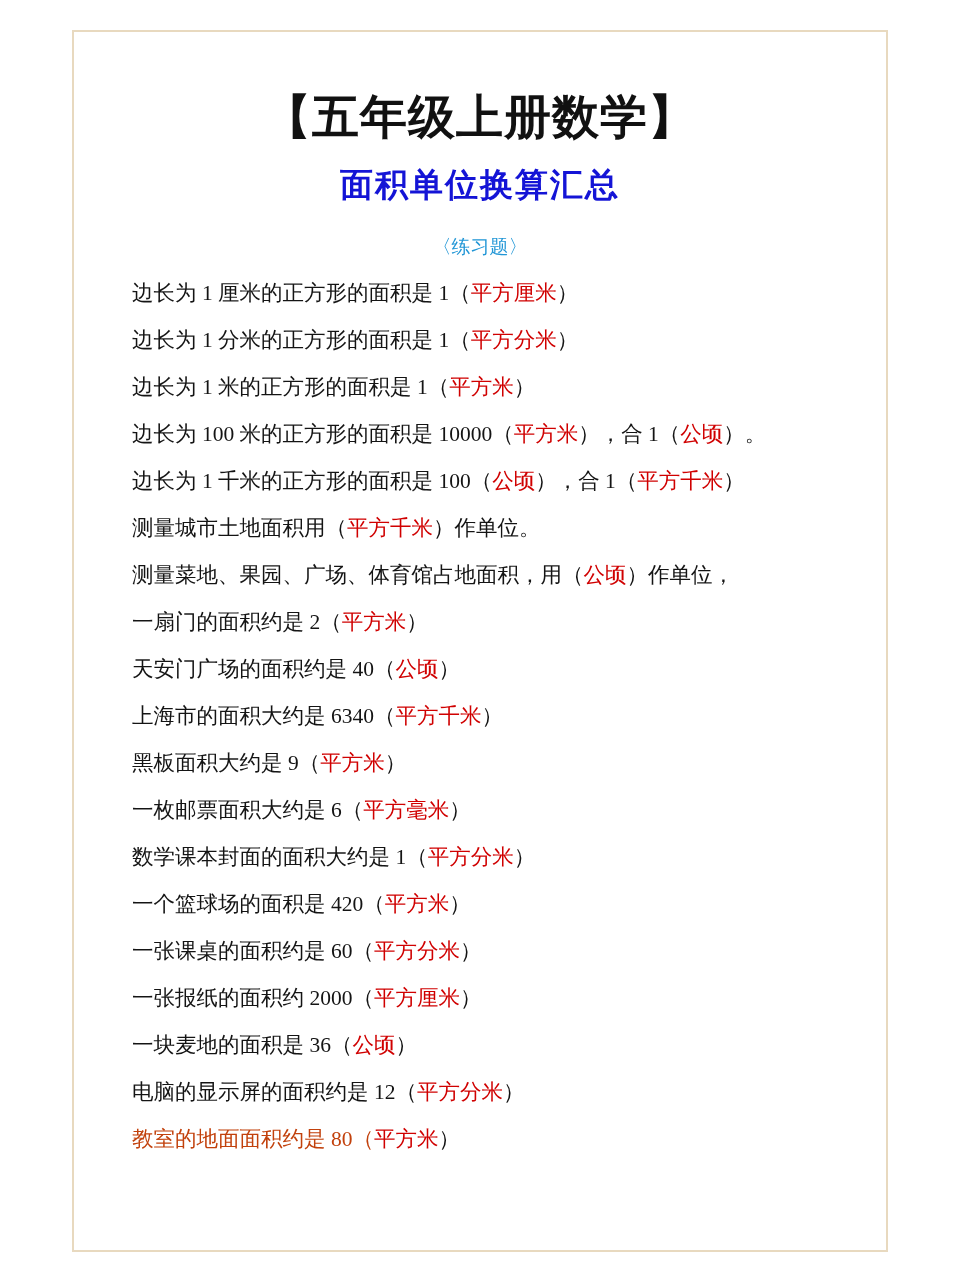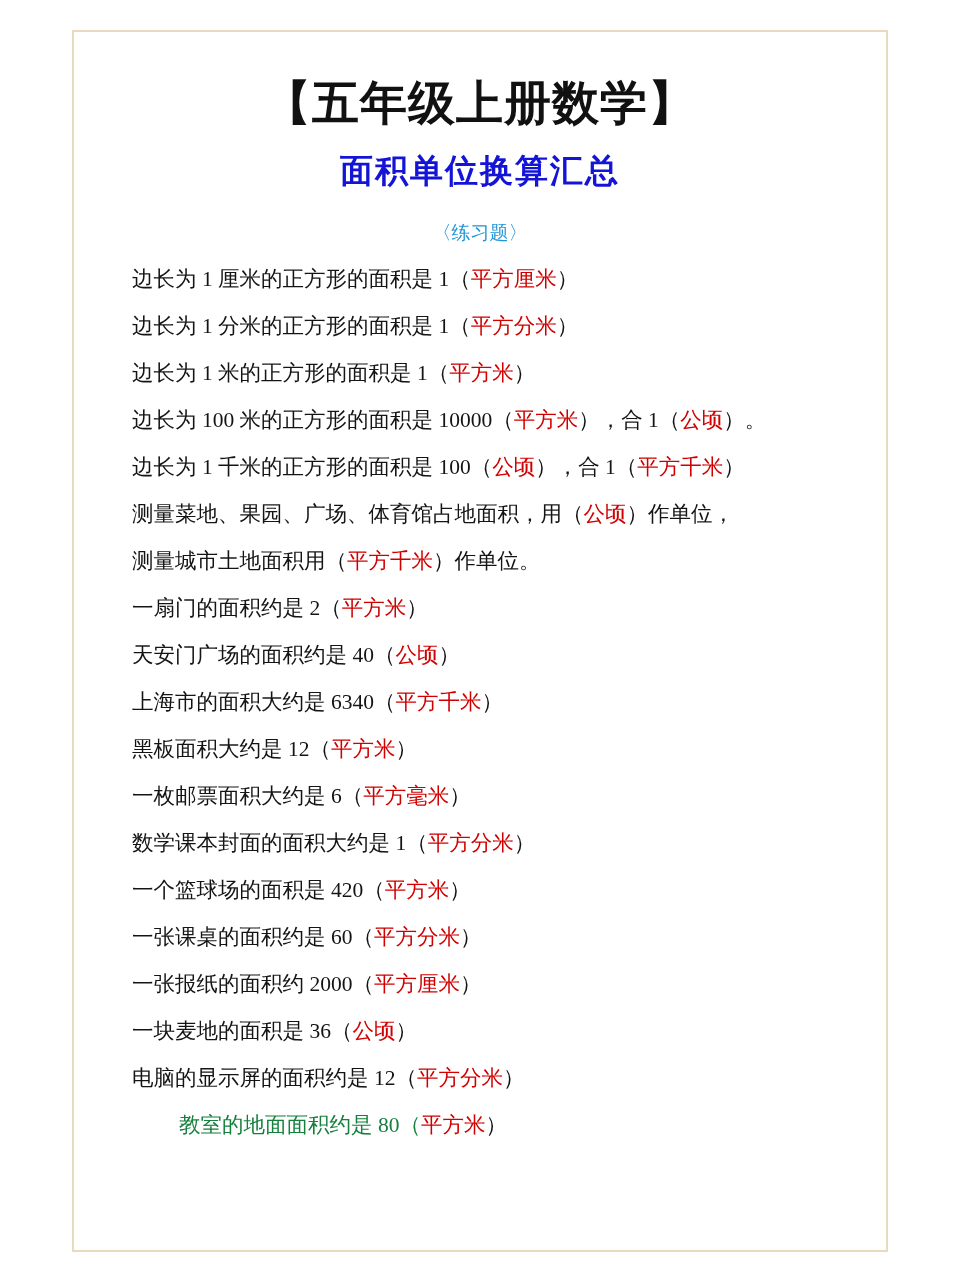--- a/index.html
+++ b/index.html
@@ -11,21 +11,21 @@
     height: 1280px;
     background: #ffffff;
     font-family: "Liberation Serif", "DejaVu Serif", serif;
     overflow: hidden;
   }
   .page {
     position: relative;
     width: 960px;
     height: 1280px;
     box-sizing: border-box;
-    padding: 30px 38px 24px 38px;
+    padding: 44px 38px 24px 38px;
   }
   .border-frame {
     position: absolute;
     left: 72px;
     top: 30px;
     right: 72px;
     bottom: 28px;
     border: 2px solid #e8d9bf;
     box-sizing: border-box;
     pointer-events: none;
@@ -84,29 +84,29 @@
   <div class="content">
     <div class="title-main">【五年级上册数学】</div>
     <div class="title-sub">面积单位换算汇总</div>
     <div class="section-label">〈练习题〉</div>
     <div class="lines">
         <div class="line"><span style="color: rgb(20, 20, 20);">边长为 1 厘米的正方形的面积是 1（</span><span class="hl" style="color: rgb(208, 0, 0);">平方厘米</span><span style="color: rgb(20, 20, 20);">）</span></div>
         <div class="line"><span style="color: rgb(20, 20, 20);">边长为 1 分米的正方形的面积是 1（</span><span class="hl" style="color: rgb(208, 0, 0);">平方分米</span><span style="color: rgb(20, 20, 20);">）</span></div>
         <div class="line"><span style="color: rgb(20, 20, 20);">边长为 1 米的正方形的面积是 1（</span><span class="hl" style="color: rgb(208, 0, 0);">平方米</span><span style="color: rgb(20, 20, 20);">）</span></div>
         <div class="line"><span style="color: rgb(20, 20, 20);">边长为 100 米的正方形的面积是 10000（</span><span class="hl" style="color: rgb(208, 0, 0);">平方米</span><span style="color: rgb(20, 20, 20);">），合 1（</span><span class="hl" style="color: rgb(208, 0, 0);">公顷</span><span style="color: rgb(20, 20, 20);">）。</span></div>
         <div class="line"><span style="color: rgb(20, 20, 20);">边长为 1 千米的正方形的面积是 100（</span><span class="hl" style="color: rgb(208, 0, 0);">公顷</span><span style="color: rgb(20, 20, 20);">），合 1（</span><span class="hl" style="color: rgb(208, 0, 0);">平方千米</span><span style="color: rgb(20, 20, 20);">）</span></div>
+        <div class="line"><span style="color: rgb(20, 20, 20);">测量城市土地面积用（</span><span class="hl" style="color: rgb(208, 0, 0);">平方千米</span><span style="color: rgb(20, 20, 20);">）作单位。</span></div>
         <div class="line"><span style="color: rgb(20, 20, 20);">测量菜地、果园、广场、体育馆占地面积，用（</span><span class="hl" style="color: rgb(208, 0, 0);">公顷</span><span style="color: rgb(20, 20, 20);">）作单位，</span></div>
-        <div class="line"><span style="color: rgb(20, 20, 20);">测量城市土地面积用（</span><span class="hl" style="color: rgb(208, 0, 0);">平方千米</span><span style="color: rgb(20, 20, 20);">）作单位。</span></div>
         <div class="line"><span style="color: rgb(20, 20, 20); text-align: center;">一扇门的面积约是 2（</span><span class="hl" style="color: rgb(208, 0, 0);">平方米</span><span style="color: rgb(20, 20, 20);">）</span></div>
         <div class="line"><span style="color: rgb(20, 20, 20);">天安门广场的面积约是 40（</span><span class="hl" style="color: rgb(208, 0, 0);">公顷</span><span style="color: rgb(20, 20, 20);">）</span></div>
         <div class="line"><span style="color: rgb(20, 20, 20);">上海市的面积大约是 6340（</span><span class="hl" style="color: rgb(208, 0, 0);">平方千米</span><span style="color: rgb(20, 20, 20);">）</span></div>
-        <div class="line"><span style="color: rgb(20, 20, 20);">黑板面积大约是 12（</span><span class="hl" style="color: rgb(208, 0, 0);">平方米</span><span style="color: rgb(20, 20, 20);">）</span></div>
+        <div class="line"><span style="color: rgb(20, 20, 20);">黑板面积大约是 9（</span><span class="hl" style="color: rgb(208, 0, 0);">平方米</span><span style="color: rgb(20, 20, 20);">）</span></div>
         <div class="line"><span style="color: rgb(20, 20, 20);">一枚邮票面积大约是 6（</span><span class="hl" style="color: rgb(208, 0, 0);">平方毫米</span><span style="color: rgb(20, 20, 20);">）</span></div>
         <div class="line"><span style="color: rgb(20, 20, 20);">数学课本封面的面积大约是 1（</span><span class="hl" style="color: rgb(208, 0, 0);">平方分米</span><span style="color: rgb(20, 20, 20);">）</span></div>
         <div class="line"><span style="color: rgb(20, 20, 20);">一个篮球场的面积是 420（</span><span class="hl" style="color: rgb(208, 0, 0);">平方米</span><span style="color: rgb(20, 20, 20);">）</span></div>
         <div class="line"><span style="color: rgb(20, 20, 20);">一张课桌的面积约是 60（</span><span class="hl" style="color: rgb(208, 0, 0);">平方分米</span><span style="color: rgb(20, 20, 20);">）</span></div>
         <div class="line"><span style="color: rgb(20, 20, 20);">一张报纸的面积约 2000（</span><span class="hl" style="color: rgb(208, 0, 0);">平方厘米</span><span style="color: rgb(20, 20, 20);">）</span></div>
         <div class="line"><span style="color: rgb(20, 20, 20);">一块麦地的面积是 36（</span><span class="hl" style="color: rgb(208, 0, 0);">公顷</span><span style="color: rgb(20, 20, 20);">）</span></div>
         <div class="line"><span style="color: rgb(20, 20, 20);">电脑的显示屏的面积约是 12（</span><span class="hl" style="color: rgb(208, 0, 0);">平方分米</span><span style="color: rgb(20, 20, 20);">）</span></div>
-        <div class="line"><span style="color: #15803d; margin-left: 47px;">教室的地面面积约是 80（</span><span class="hl" style="color: rgb(208, 0, 0);">平方米</span><span style="color: rgb(20, 20, 20);">）</span></div>
+        <div class="line"><span style="color: #c2410c;">教室的地面面积约是 80（</span><span class="hl" style="color: rgb(208, 0, 0);">平方米</span><span style="color: rgb(20, 20, 20);">）</span></div>
       </div>
   </div>
 </div>
 
 </body></html>

